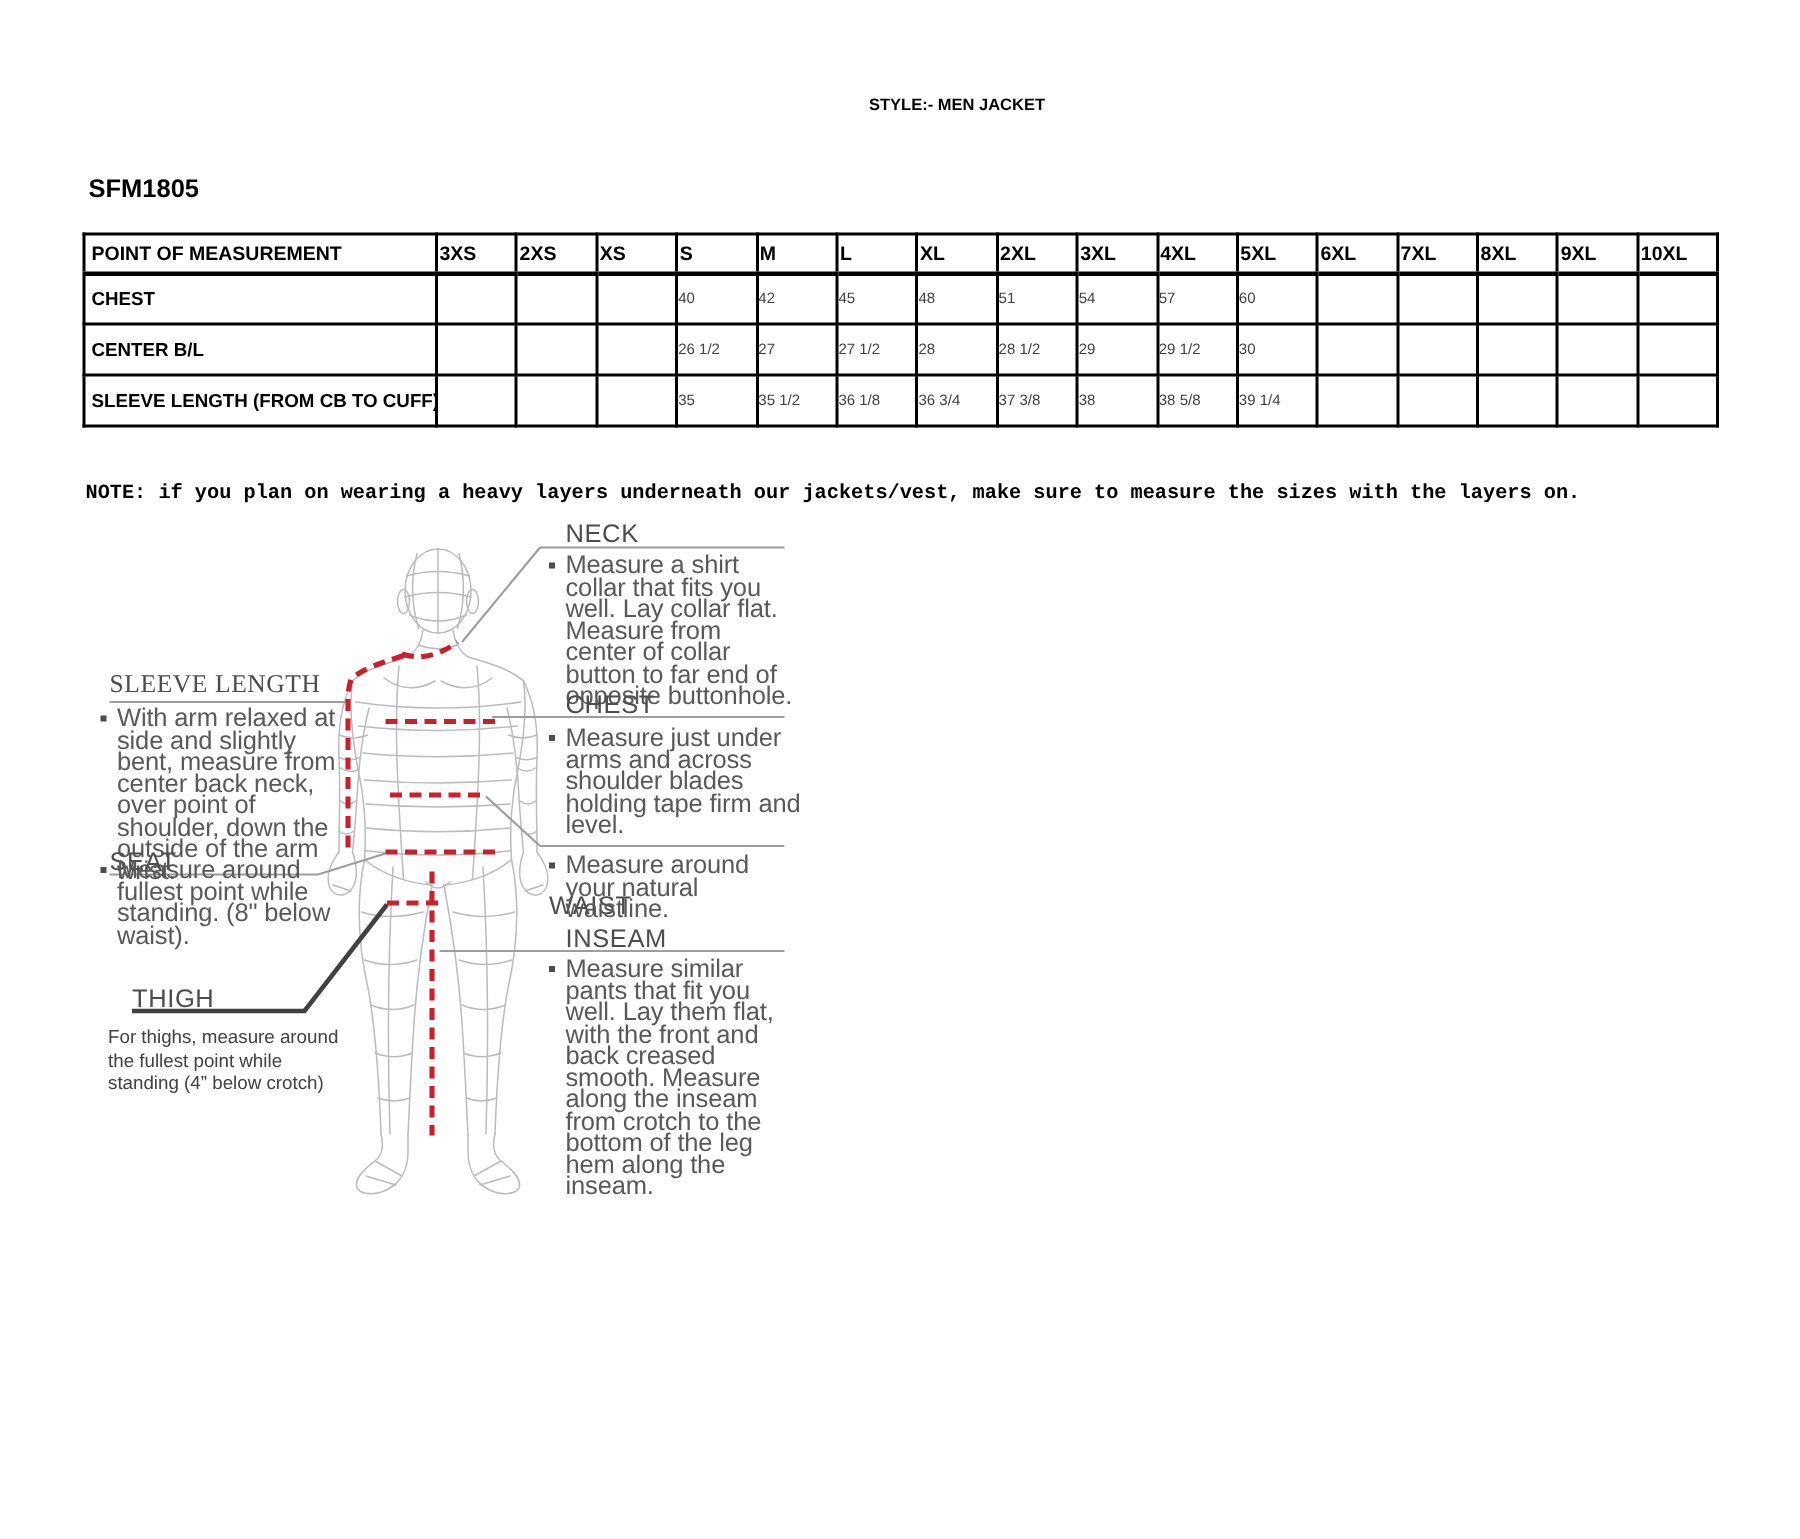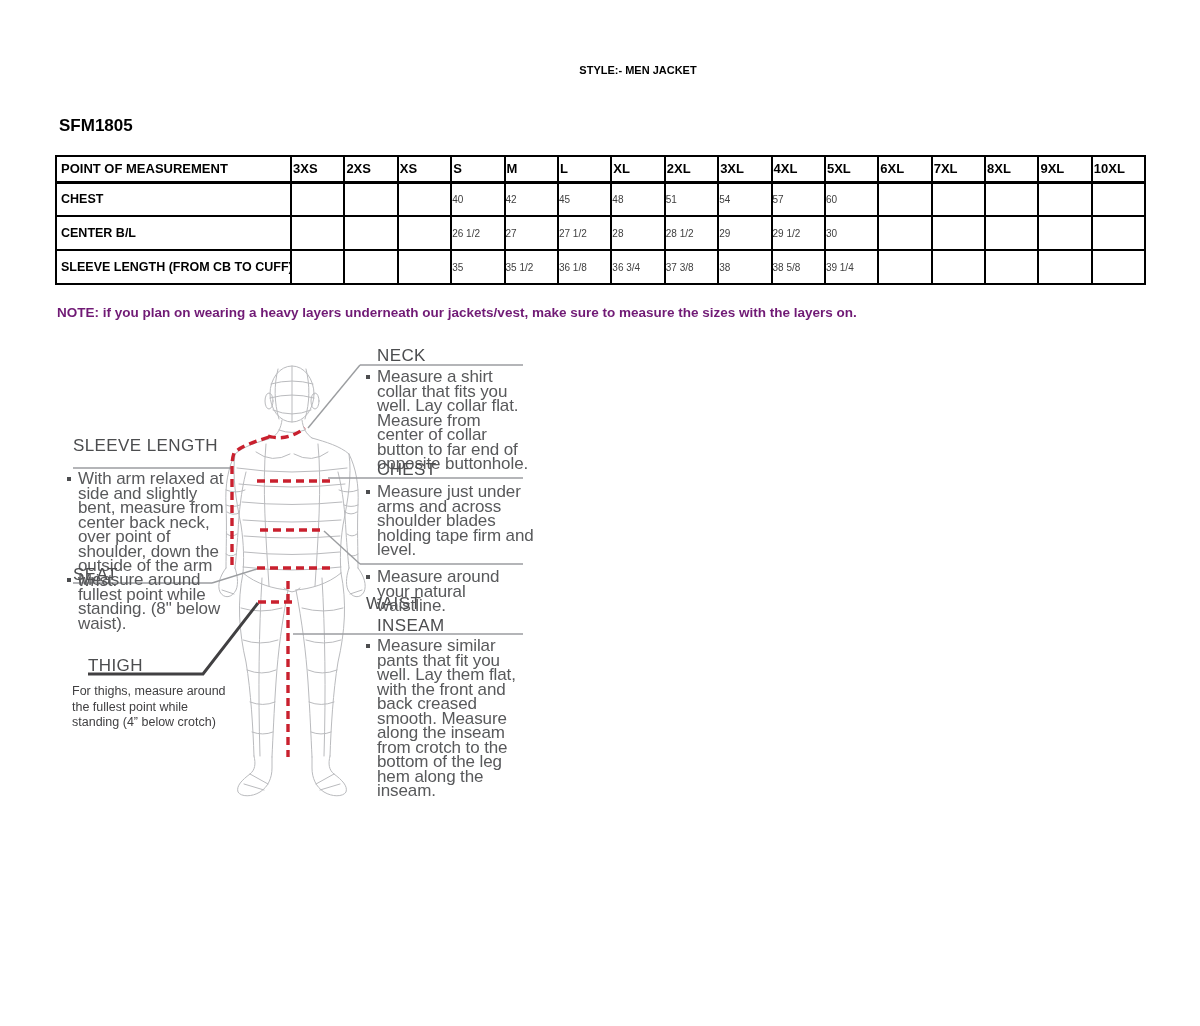--- a/index.html
+++ b/index.html
@@ -2,21 +2,21 @@
 <html><head>
 <meta charset="utf-8">
 <style>
   * { margin:0; padding:0; box-sizing:border-box; }
   body { background:#fff; font-family:"Liberation Sans", sans-serif; }
   .page { position:relative; width:1200px; height:1026px; background:#ffffff; overflow:hidden; }
 
   .doc-title { position:absolute; top:64px; left:638px; transform:translateX(-50%);
                font-size:11px; font-weight:bold; color:#000; white-space:nowrap; }
   .style-code { position:absolute; top:116px; left:59px; font-size:17px; font-weight:bold; color:#000; }
-  .note-line { position:absolute; top:305px; left:57px; font-size:13.5px; font-weight:bold; color:#701a75; white-space:nowrap; }
+  .note-line { position:absolute; top:322px; left:57px; font-size:13.5px; font-weight:bold; color:#000000; white-space:nowrap;font-family:Liberation Mono, monospace; }
 
   
   .size-table-wrap { position:absolute; top:155px; left:55px; }
   table.size-table { border-collapse:collapse; table-layout:fixed; width:1089px; }
   table.size-table th, table.size-table td { border:2px solid #000; overflow:hidden; }
   table.size-table thead th { height:26px; font-size:13px; font-weight:bold; text-align:left;
                               border-bottom-width:3px; padding:0 1px; }
   table.size-table thead th.col-label { text-align:left; padding-left:4px; }
   table.size-table tbody th.row-label { height:34px; font-size:12.5px; font-weight:bold; text-align:left;
                                         padding-left:4px; white-space:nowrap; }
@@ -250,21 +250,21 @@
       <span class="bullet"></span>
       <span>Measure around your natural waistline.</span>
     </div>
 
     <div class="h" style="left:317px; top:276px;">INSEAM</div>
     <div class="tblock" style="left:317px; top:299px; width:152px;">
       <span class="bullet"></span>
       <span>Measure similar pants that fit you well. Lay them flat, with the front and back creased smooth. Measure along the inseam from crotch to the bottom of the leg hem along the inseam.</span>
     </div>
 
-    <div class="h" style="left:13px; top:96px;">SLEEVE LENGTH</div>
+    <div class="h" style="left:13px; top:106px;font-family:Liberation Serif, serif;">SLEEVE LENGTH</div>
     <div class="tblock" style="left:18px; top:132px; width:152px;">
       <span class="bullet"></span>
       <span>With arm relaxed at side and slightly bent, measure from center back neck, over point of shoulder, down the outside of the arm wrist.</span>
     </div>
 
     <div class="h" style="left:13px; top:225px;">SEAT</div>
     <div class="tblock" style="left:18px; top:233px; width:145px;">
       <span class="bullet"></span>
       <span>Measure around fullest point while standing. (8" below waist).</span>
     </div>

